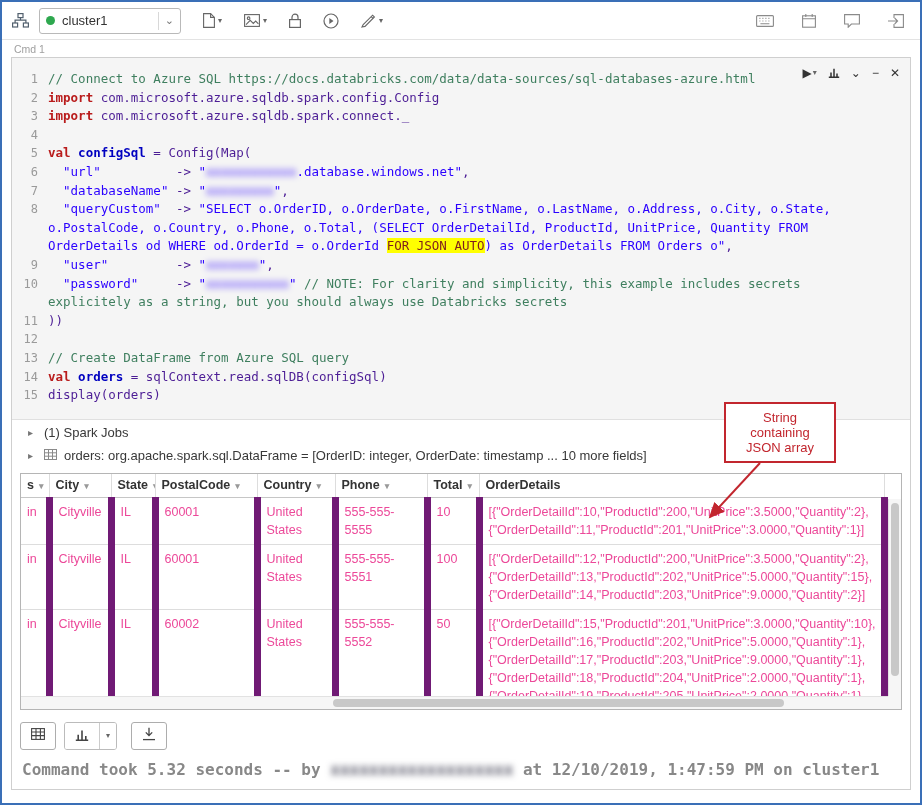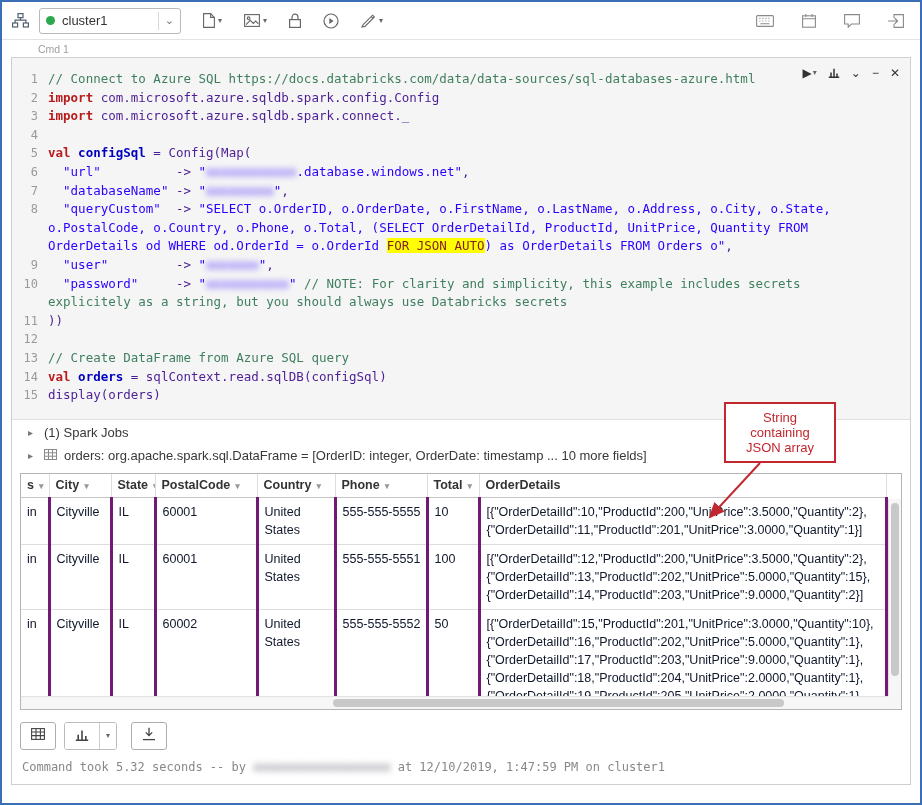--- a/index.html
+++ b/index.html
@@ -15,21 +15,21 @@
   .cluster-dot { width:9px; height:9px; border-radius:50%; background:#2ea84f; margin-right:7px; flex:none; }
   .cluster-name { font-size:13px; color:#333; flex:1; }
   .cluster-divider { width:1px; height:18px; background:#d8d8d8; margin:0 6px 0 4px; }
   .chev { font-size:11px; color:#777; line-height:1; }
   .tool-group { display:flex; align-items:center; gap:18px; margin-left:20px; }
   .tool-btn { display:flex; align-items:center; gap:3px; background:none; border:none; cursor:pointer; padding:2px; color:#666; }
   .caret { font-size:8px; color:#666; line-height:1; }
   .toolbar-right { margin-left:auto; display:flex; align-items:center; gap:24px; }
 
   
-  .cmd-label { font-size:10.5px; color:#a0a0a0; padding:3px 0 2px 36px; height:17px; }
+  .cmd-label { font-size:10.5px; color:#a0a0a0; padding:3px 0 2px 12px; height:17px; }
 
   
   .cell { margin:0 9px; border:1px solid #cfcfcf; background:#fff; }
   .code-area { position:relative; background:#f5f5f5; padding:12px 0 14px; border-bottom:1px solid #e0e0e0; cursor:text; }
   .cell-controls { position:absolute; top:8px; right:10px; display:flex; align-items:center; gap:11px; color:#333; }
   .cell-controls .ctl { background:none; border:none; cursor:pointer; color:#333; font-size:12px; line-height:1; display:flex; align-items:center; padding:0; }
   .run-caret { font-size:8px; margin-left:1px; }
   .code-line { display:flex; font-family:"DejaVu Sans Mono", monospace; font-size:12.5px; line-height:18.6px; color:#000; }
   .ln { flex:none; width:36px; text-align:right; padding-right:10px; color:#9a9a9a; font-size:12px; user-select:none; }
   .code-content { white-space:pre-wrap; overflow-wrap:break-word; max-width:812px; }
@@ -48,41 +48,41 @@
 
   
   .table-outer { position:relative; margin:7px 8px 0; border:1px solid #b5b5b5; height:237px; background:#fff; }
   .table-viewport { position:absolute; left:0; top:0; right:13px; bottom:13px; overflow:hidden; }
   table.grid { border-collapse:collapse; table-layout:fixed; width:867px; }
   table.grid col.c0{width:28px} table.grid col.c1{width:62px} table.grid col.c2{width:44px}
   table.grid col.c3{width:102px} table.grid col.c4{width:78px} table.grid col.c5{width:92px}
   table.grid col.c6{width:52px} table.grid col.c7{width:auto}
   table.grid th { text-align:left; font-size:12.5px; font-weight:bold; color:#333; padding:4px 4px 4px 6px; border-right:1px solid #ddd; border-bottom:1px solid #c6c6c6; white-space:nowrap; overflow:hidden; height:24px; cursor:pointer; }
   .th-caret { color:#999; font-size:9px; margin-left:5px; }
-  table.grid td { vertical-align:top; font-size:12.5px; line-height:18px; color:#0f172a; padding:5px 4px 5px 6px; border-right:3px solid #701a75; border-bottom:1px solid #ddd; overflow:hidden; }
+  table.grid td { vertical-align:top; font-size:12.5px; line-height:18px; color:#ec4899; padding:5px 4px 5px 6px; border-right:7px solid #701a75; border-bottom:1px solid #ddd; overflow:hidden; }
   td.od-cell { white-space:nowrap; }
   .od-line { white-space:nowrap; }
 
   
   .vbar { position:absolute; top:25px; right:0; bottom:13px; width:13px; background:#f6f6f6; border-left:1px solid #e2e2e2; }
   .vthumb { position:absolute; top:2%; left:2px; width:8px; height:88%; background:#c8c8c8; border-radius:4px; cursor:grab; }
   .hbar { position:absolute; left:0; right:13px; bottom:0; height:13px; background:#f6f6f6; border-top:1px solid #e2e2e2; }
   .hthumb { position:absolute; top:2px; left:36%; width:52%; height:8px; background:#c8c8c8; border-radius:4px; cursor:grab; }
   .scroll-corner { position:absolute; right:0; bottom:0; width:13px; height:13px; background:#f6f6f6; }
 
   
   .result-controls { display:flex; align-items:center; margin:12px 8px 2px; }
   .rc-btn { display:flex; align-items:center; justify-content:center; width:36px; height:28px; background:#fff; border:1px solid #adadad; border-radius:3px; cursor:pointer; }
   .rc-split { display:inline-flex; margin-left:8px; border:1px solid #bbb; border-radius:3px; overflow:hidden; height:28px; }
   .rc-split .part { display:flex; align-items:center; justify-content:center; background:#fff; border:none; cursor:pointer; }
   .rc-split .part.icon-part { width:34px; }
   .rc-split .part.caret-part { width:17px; border-left:1px solid #ccc; color:#666; font-size:8px; }
   .rc-download { margin-left:14px; }
 
-  .status-line { font-family:"DejaVu Sans Mono", monospace; font-size:12px; color:#888; padding:8px 10px 10px; white-space:nowrap; }
+  .status-line { font-family:"DejaVu Sans Mono", monospace; font-size:16px; color:#888; padding:8px 10px 10px; white-space:nowrap;font-weight:bold; }
   .blur-dark { filter:blur(3px); color:#556; user-select:none; }
 
   
   .annotation-box { position:absolute; left:722px; top:400px; width:112px; background:#fff; border:2px solid #c2262e; color:#c2262e; font-size:13px; line-height:15px; text-align:center; padding:6px 2px; z-index:6; }
   .annotation-arrow { position:absolute; left:692px; top:459px; width:80px; height:66px; z-index:6; pointer-events:none; }
 </style>
 </head>
 <body>
 
 <div class="page">

